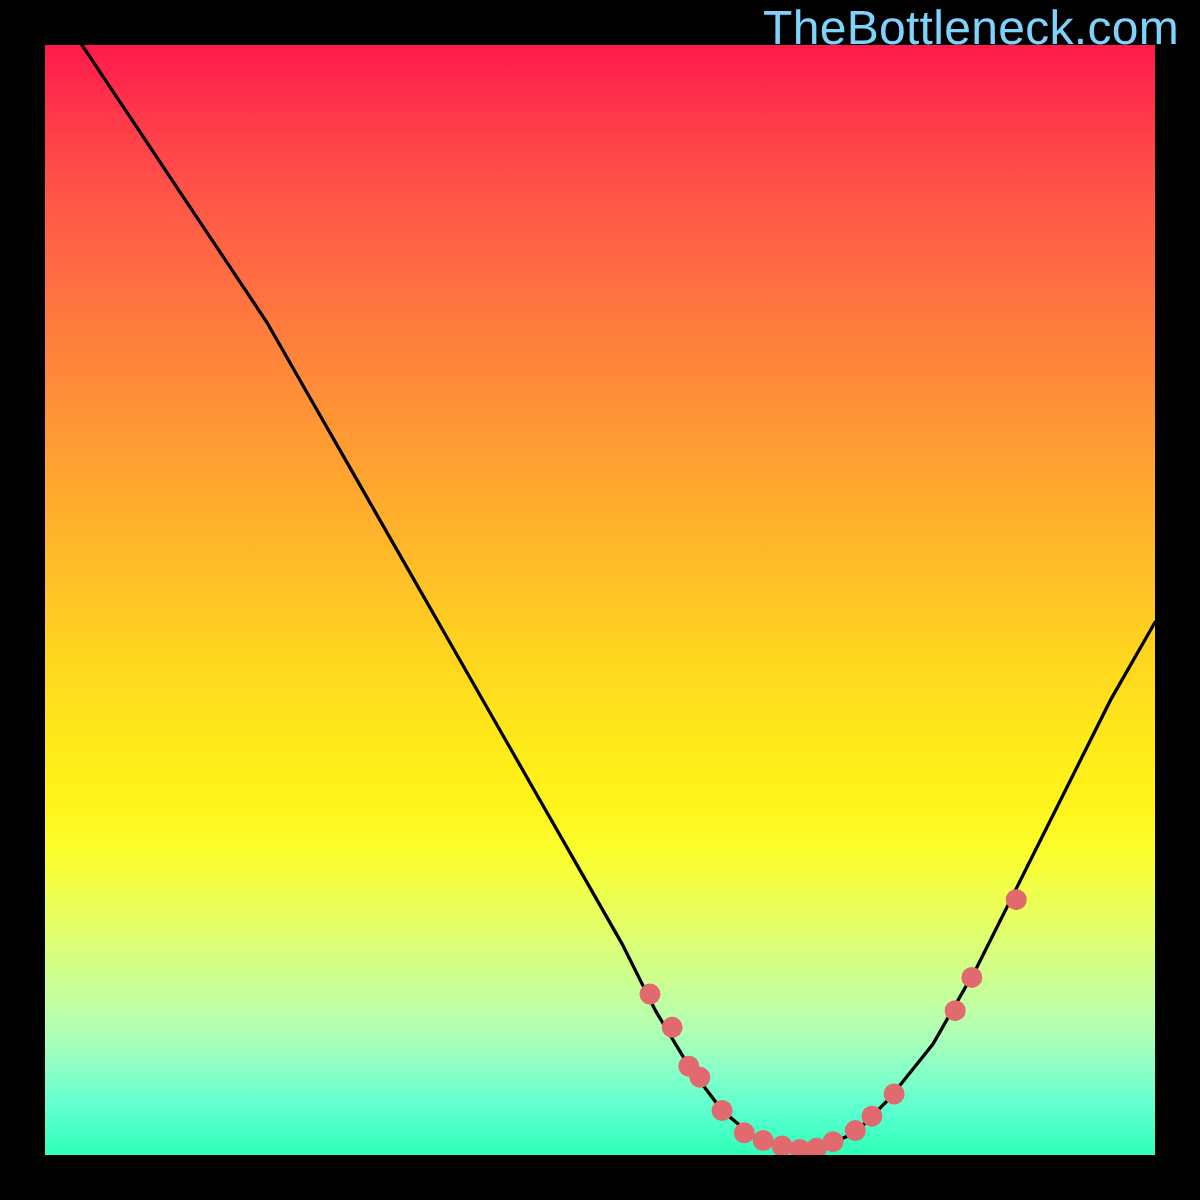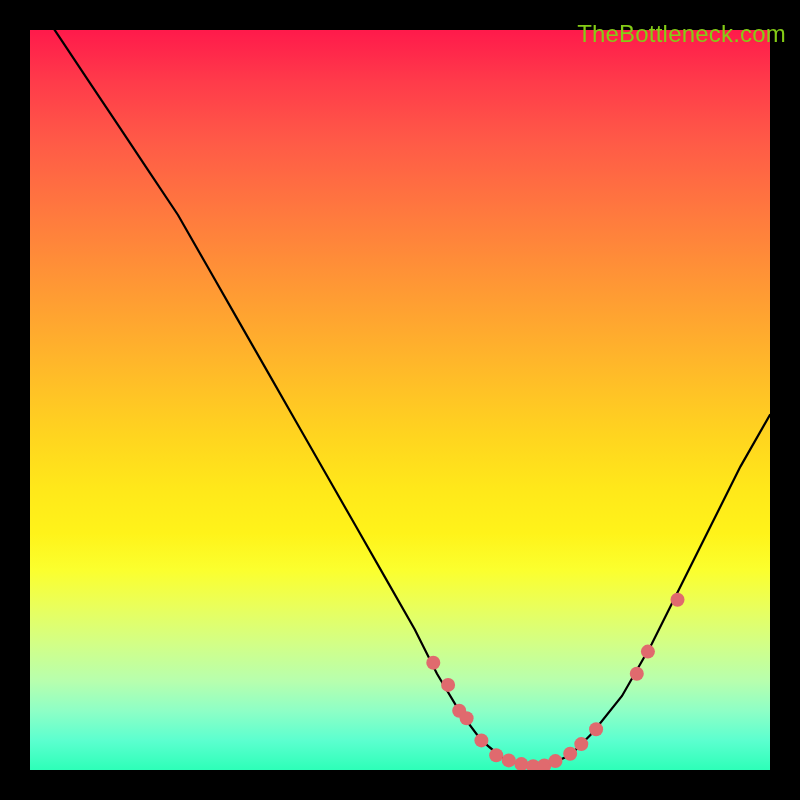--- a/index.html
+++ b/index.html
@@ -12,24 +12,24 @@
     font-family: Arial, Helvetica, sans-serif;
   }
   .chart-container {
     position: relative;
     width: 800px;
     height: 800px;
     background: #000;
   }
   .watermark {
     position: absolute;
-    top: 20px;
+    top: 0;
     right: 14px;
-    color: #84cc16;
-    font-size: 24px;
+    color: #7dd3fc;
+    font-size: 32px;
     font-weight: 500;
     letter-spacing: 0.2px;
     z-index: 5;
   }
   .plot-area {
     position: absolute;
     left: 30px;
     top: 30px;
     width: 740px;
     height: 740px;

